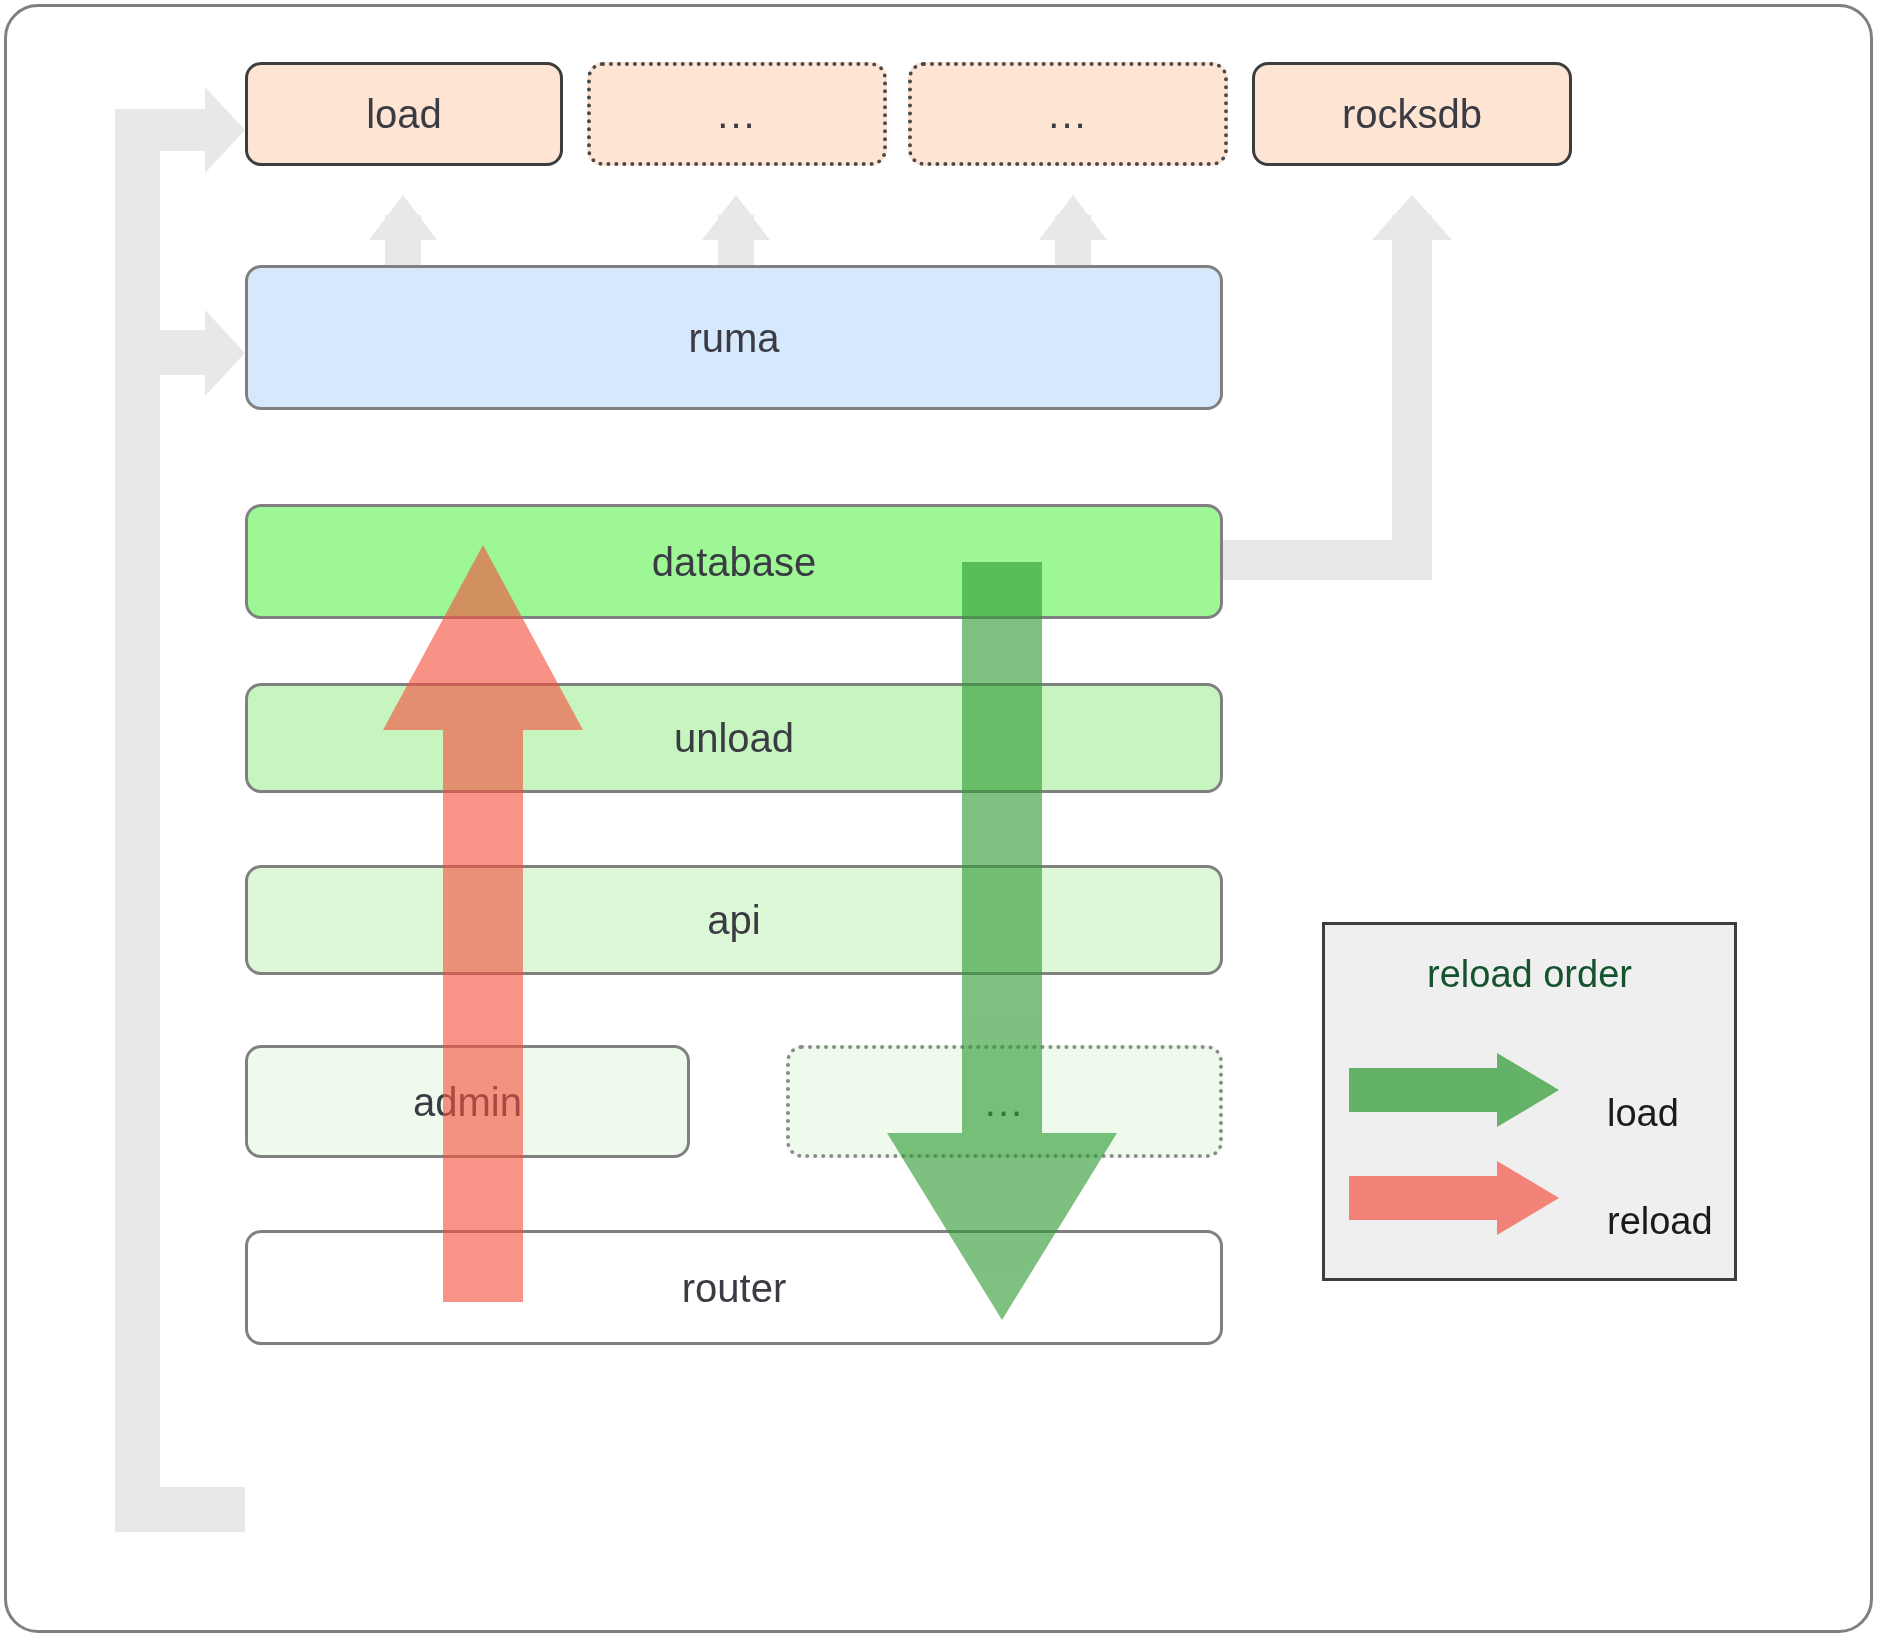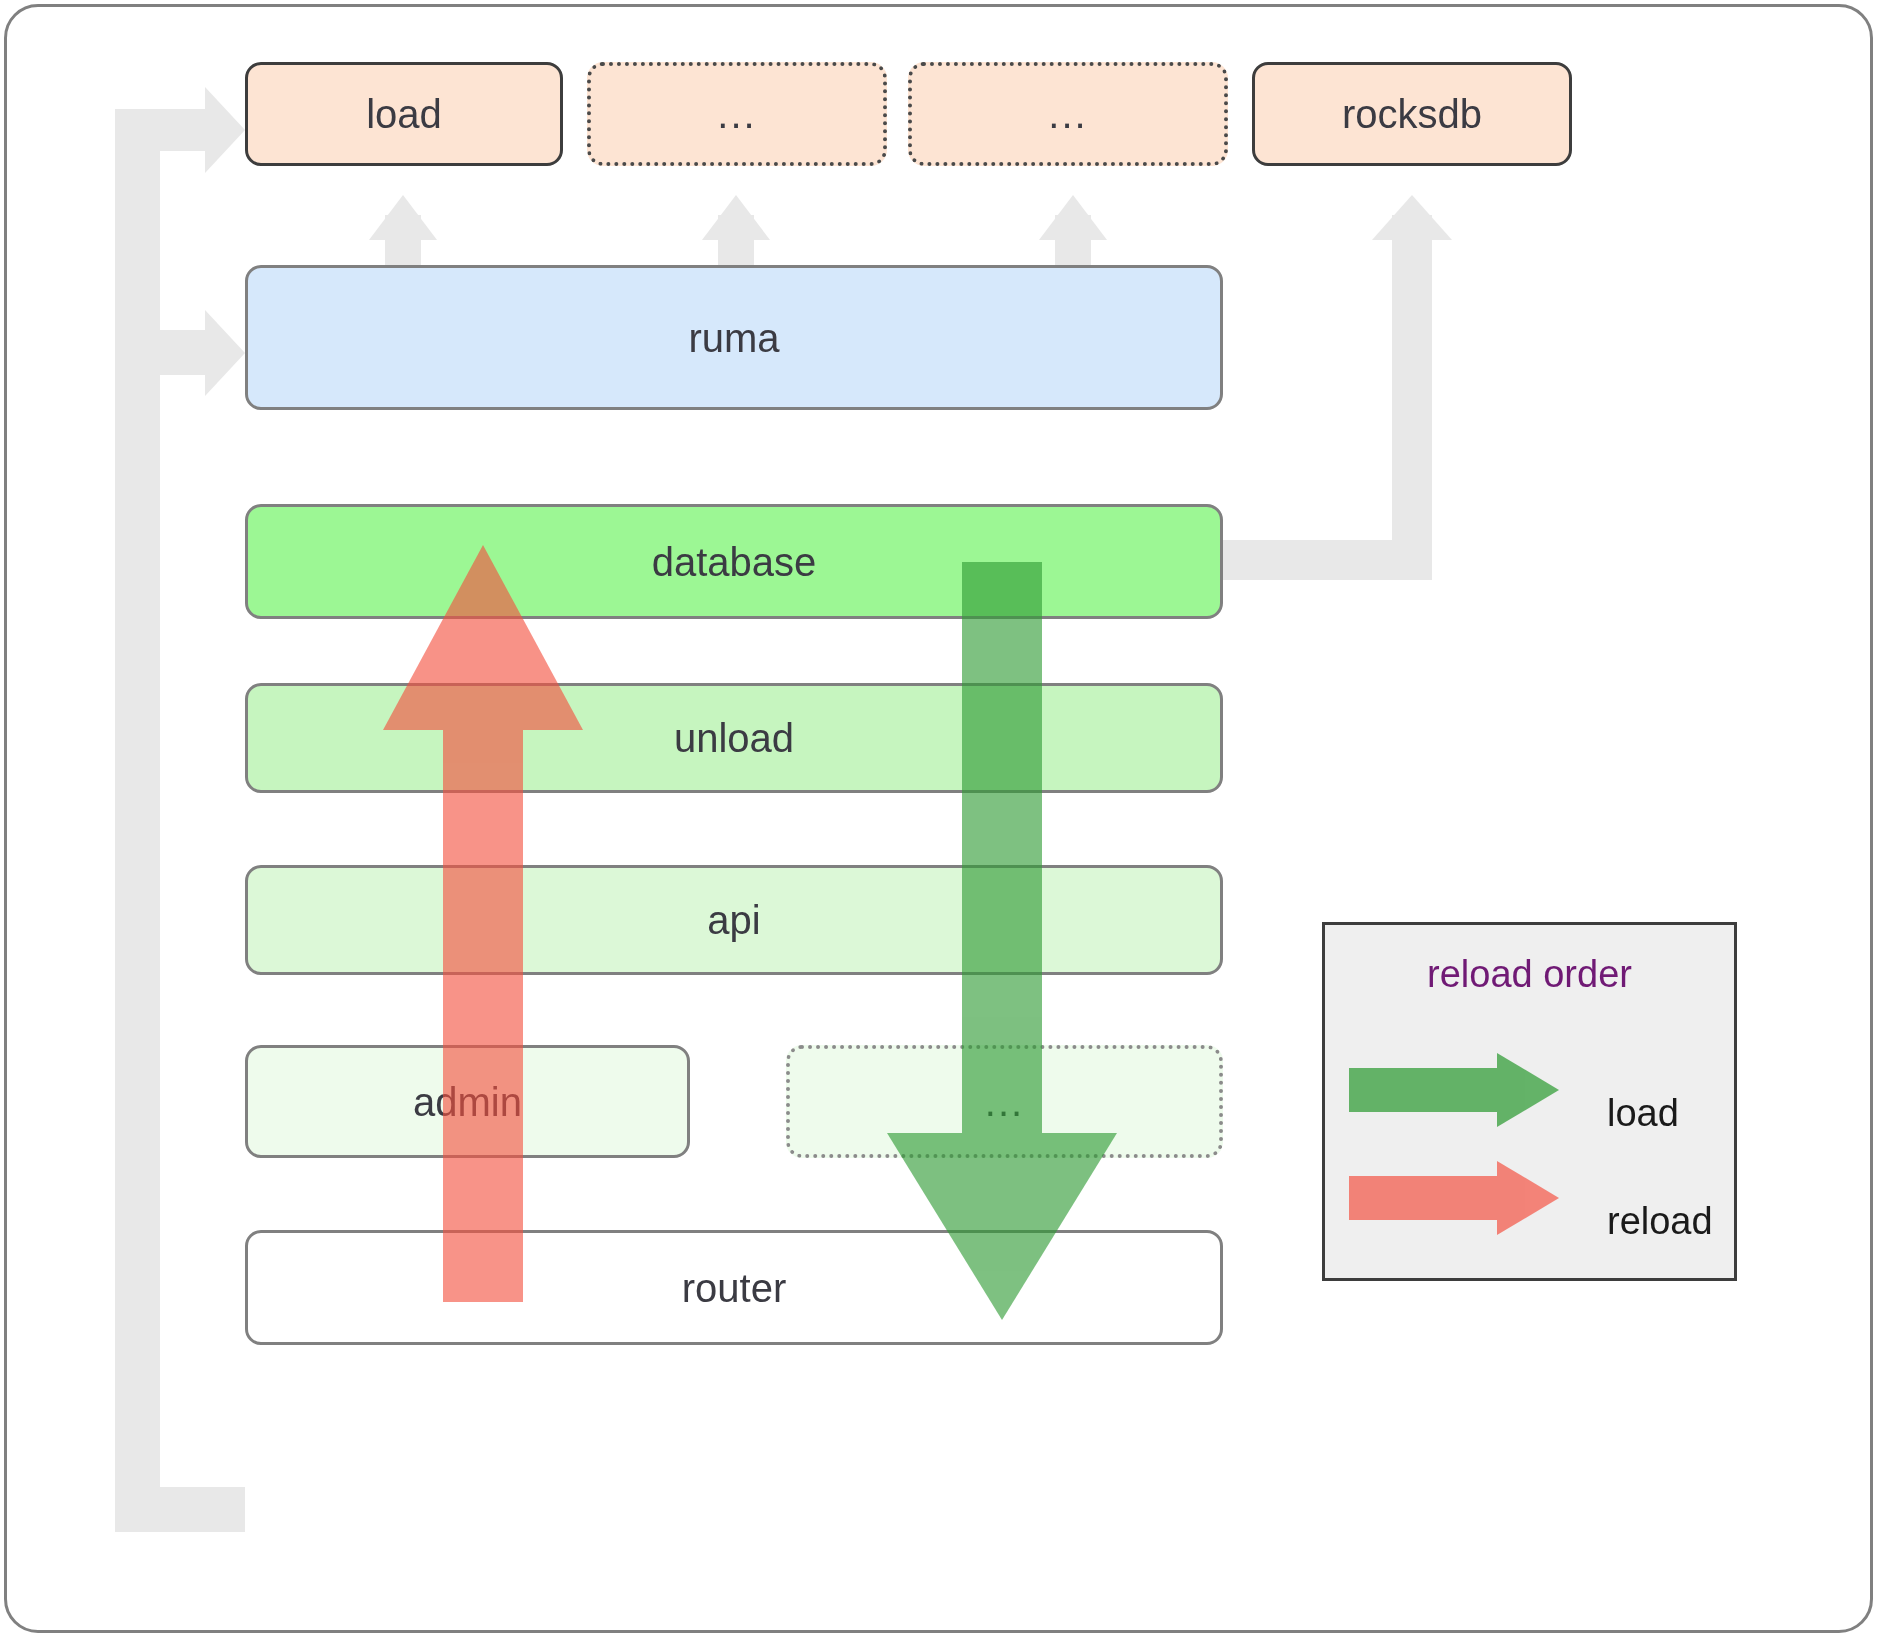--- a/index.html
+++ b/index.html
@@ -119,21 +119,21 @@
     border: 3px solid #3d3d3d;
     box-sizing: border-box;
     z-index: 4;
   }
   #legend .legend-title {
     position: absolute;
     left: 0; right: 0;
     top: 28px;
     text-align: center;
     font-size: 38px;
-    color: #701a75;
+    color: #14532d;
   }
   #legend .legend-row {
     position: absolute;
     left: 0; right: 0;
     height: 90px;
     display: flex;
     align-items: flex-end;
   }
   #legend .legend-row.row-load   { top: 120px; }
   #legend .legend-row.row-unload { top: 228px; }

